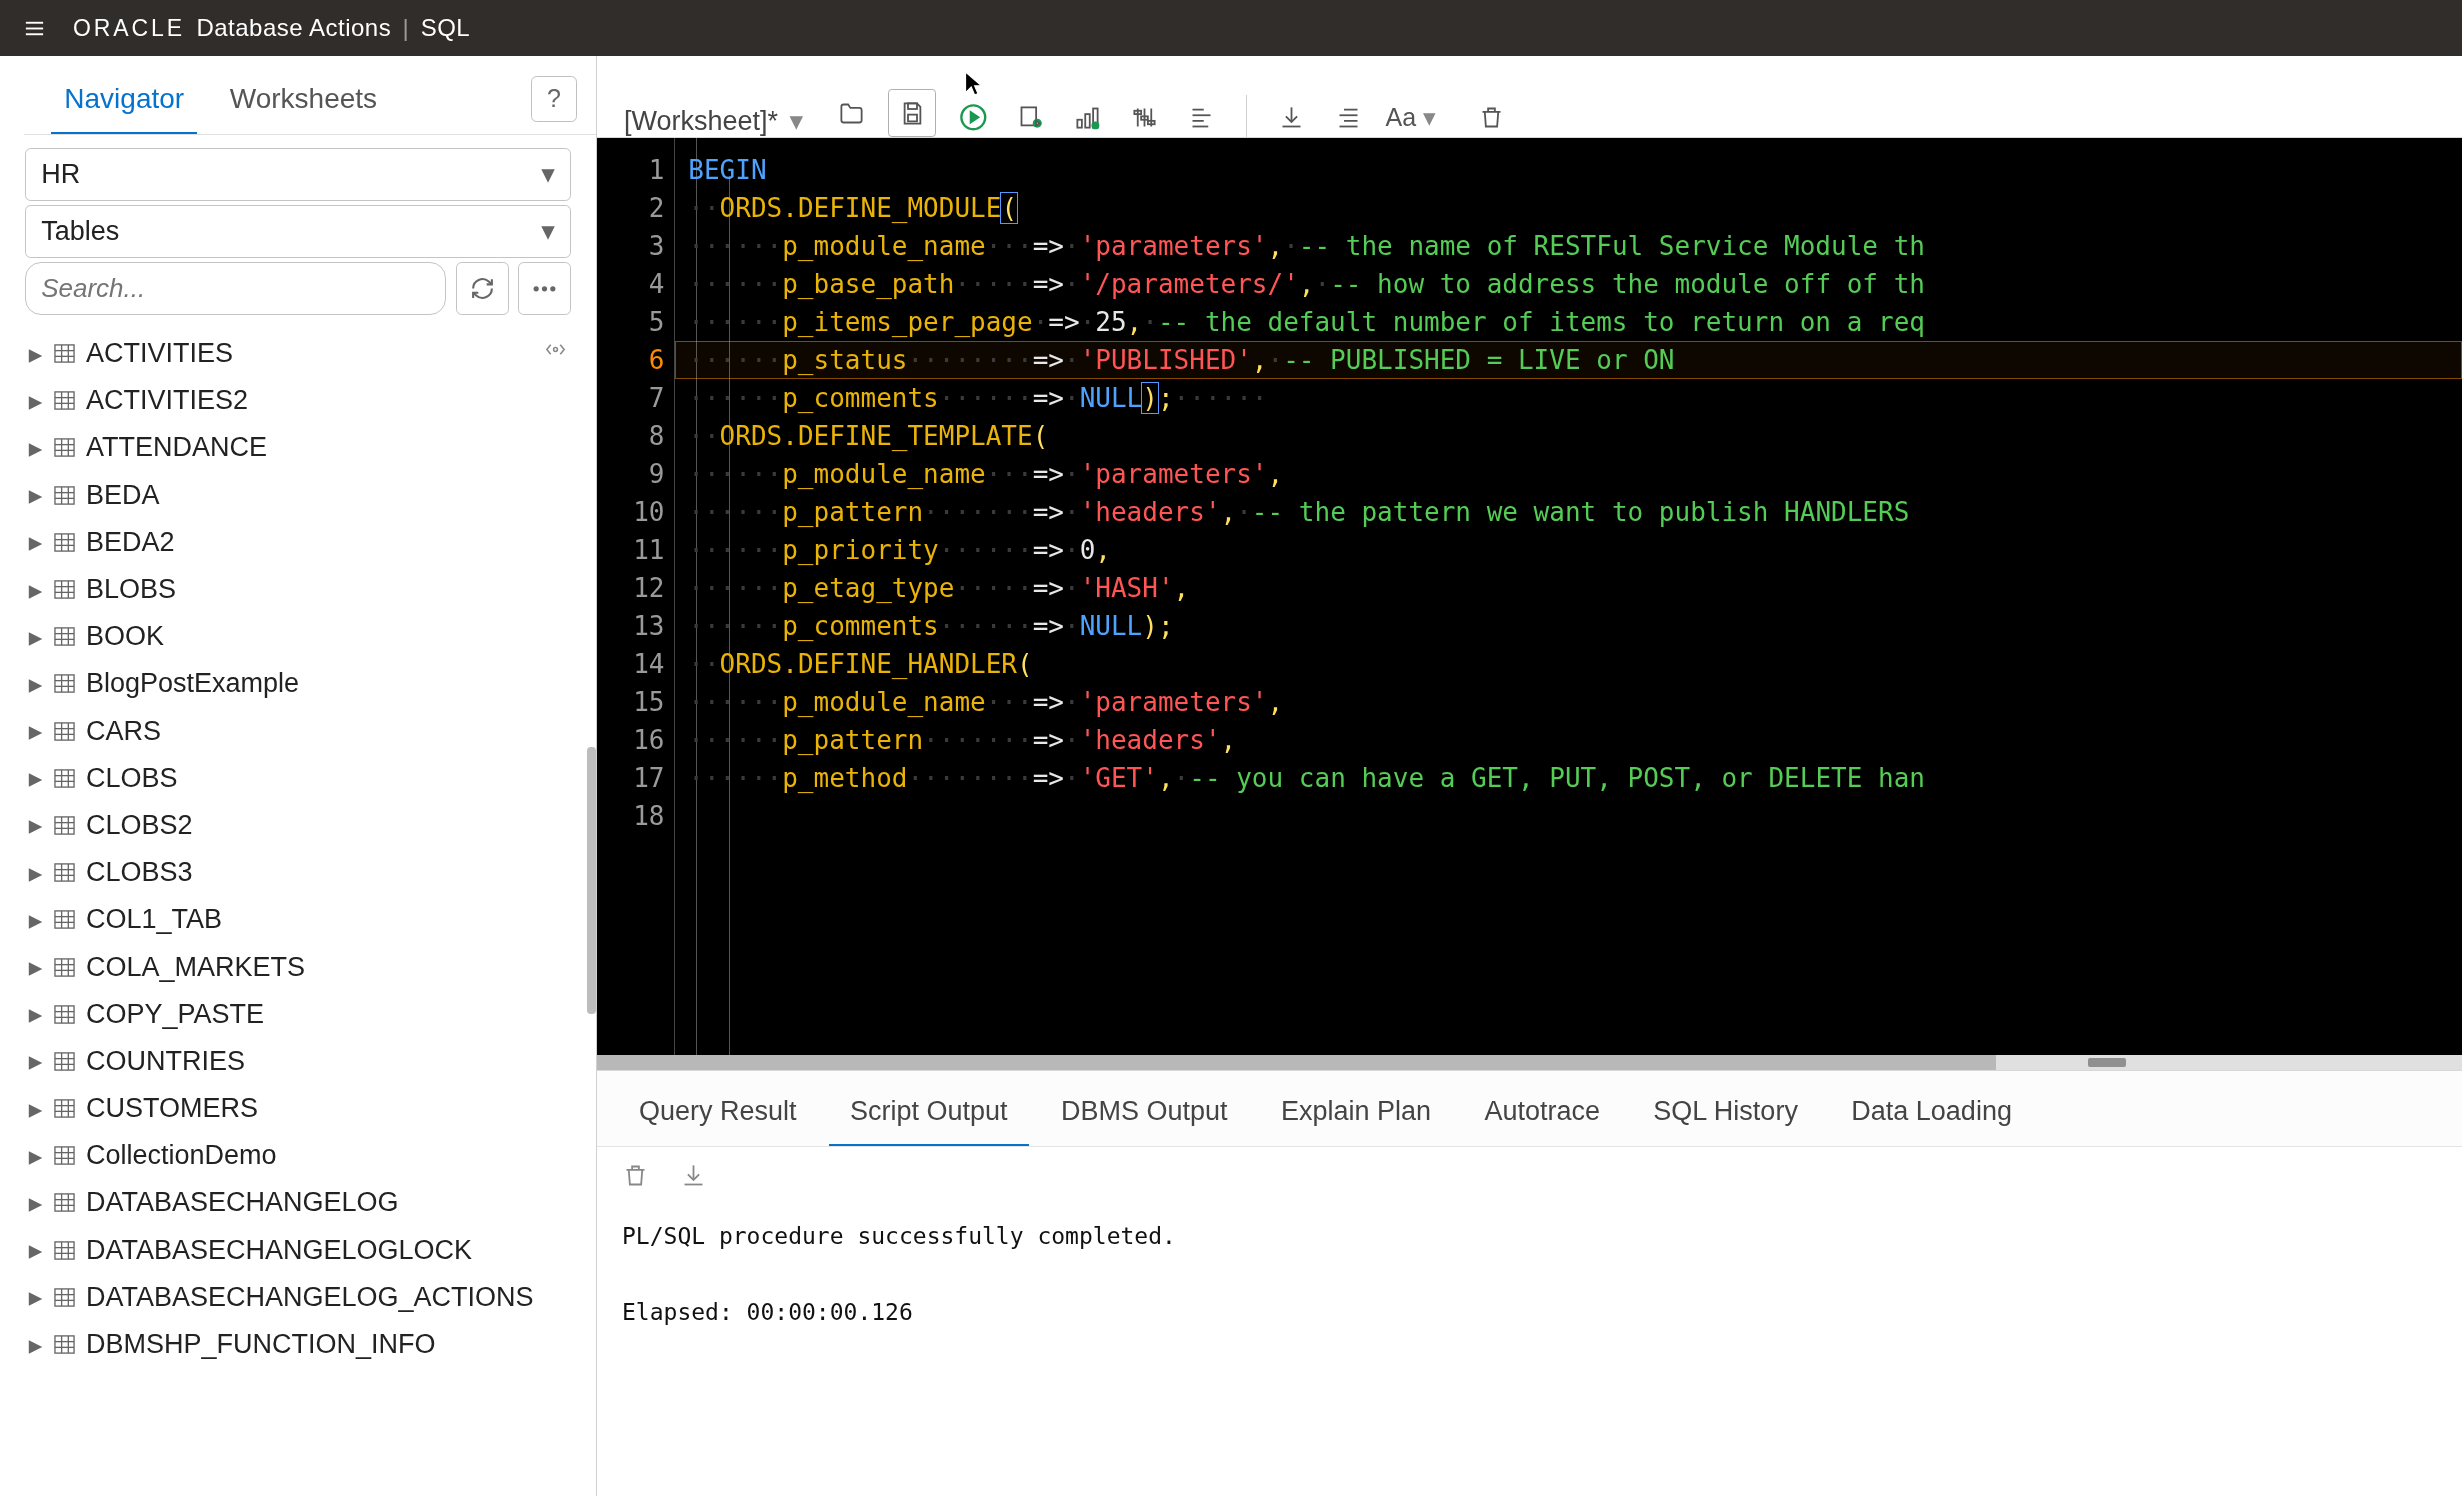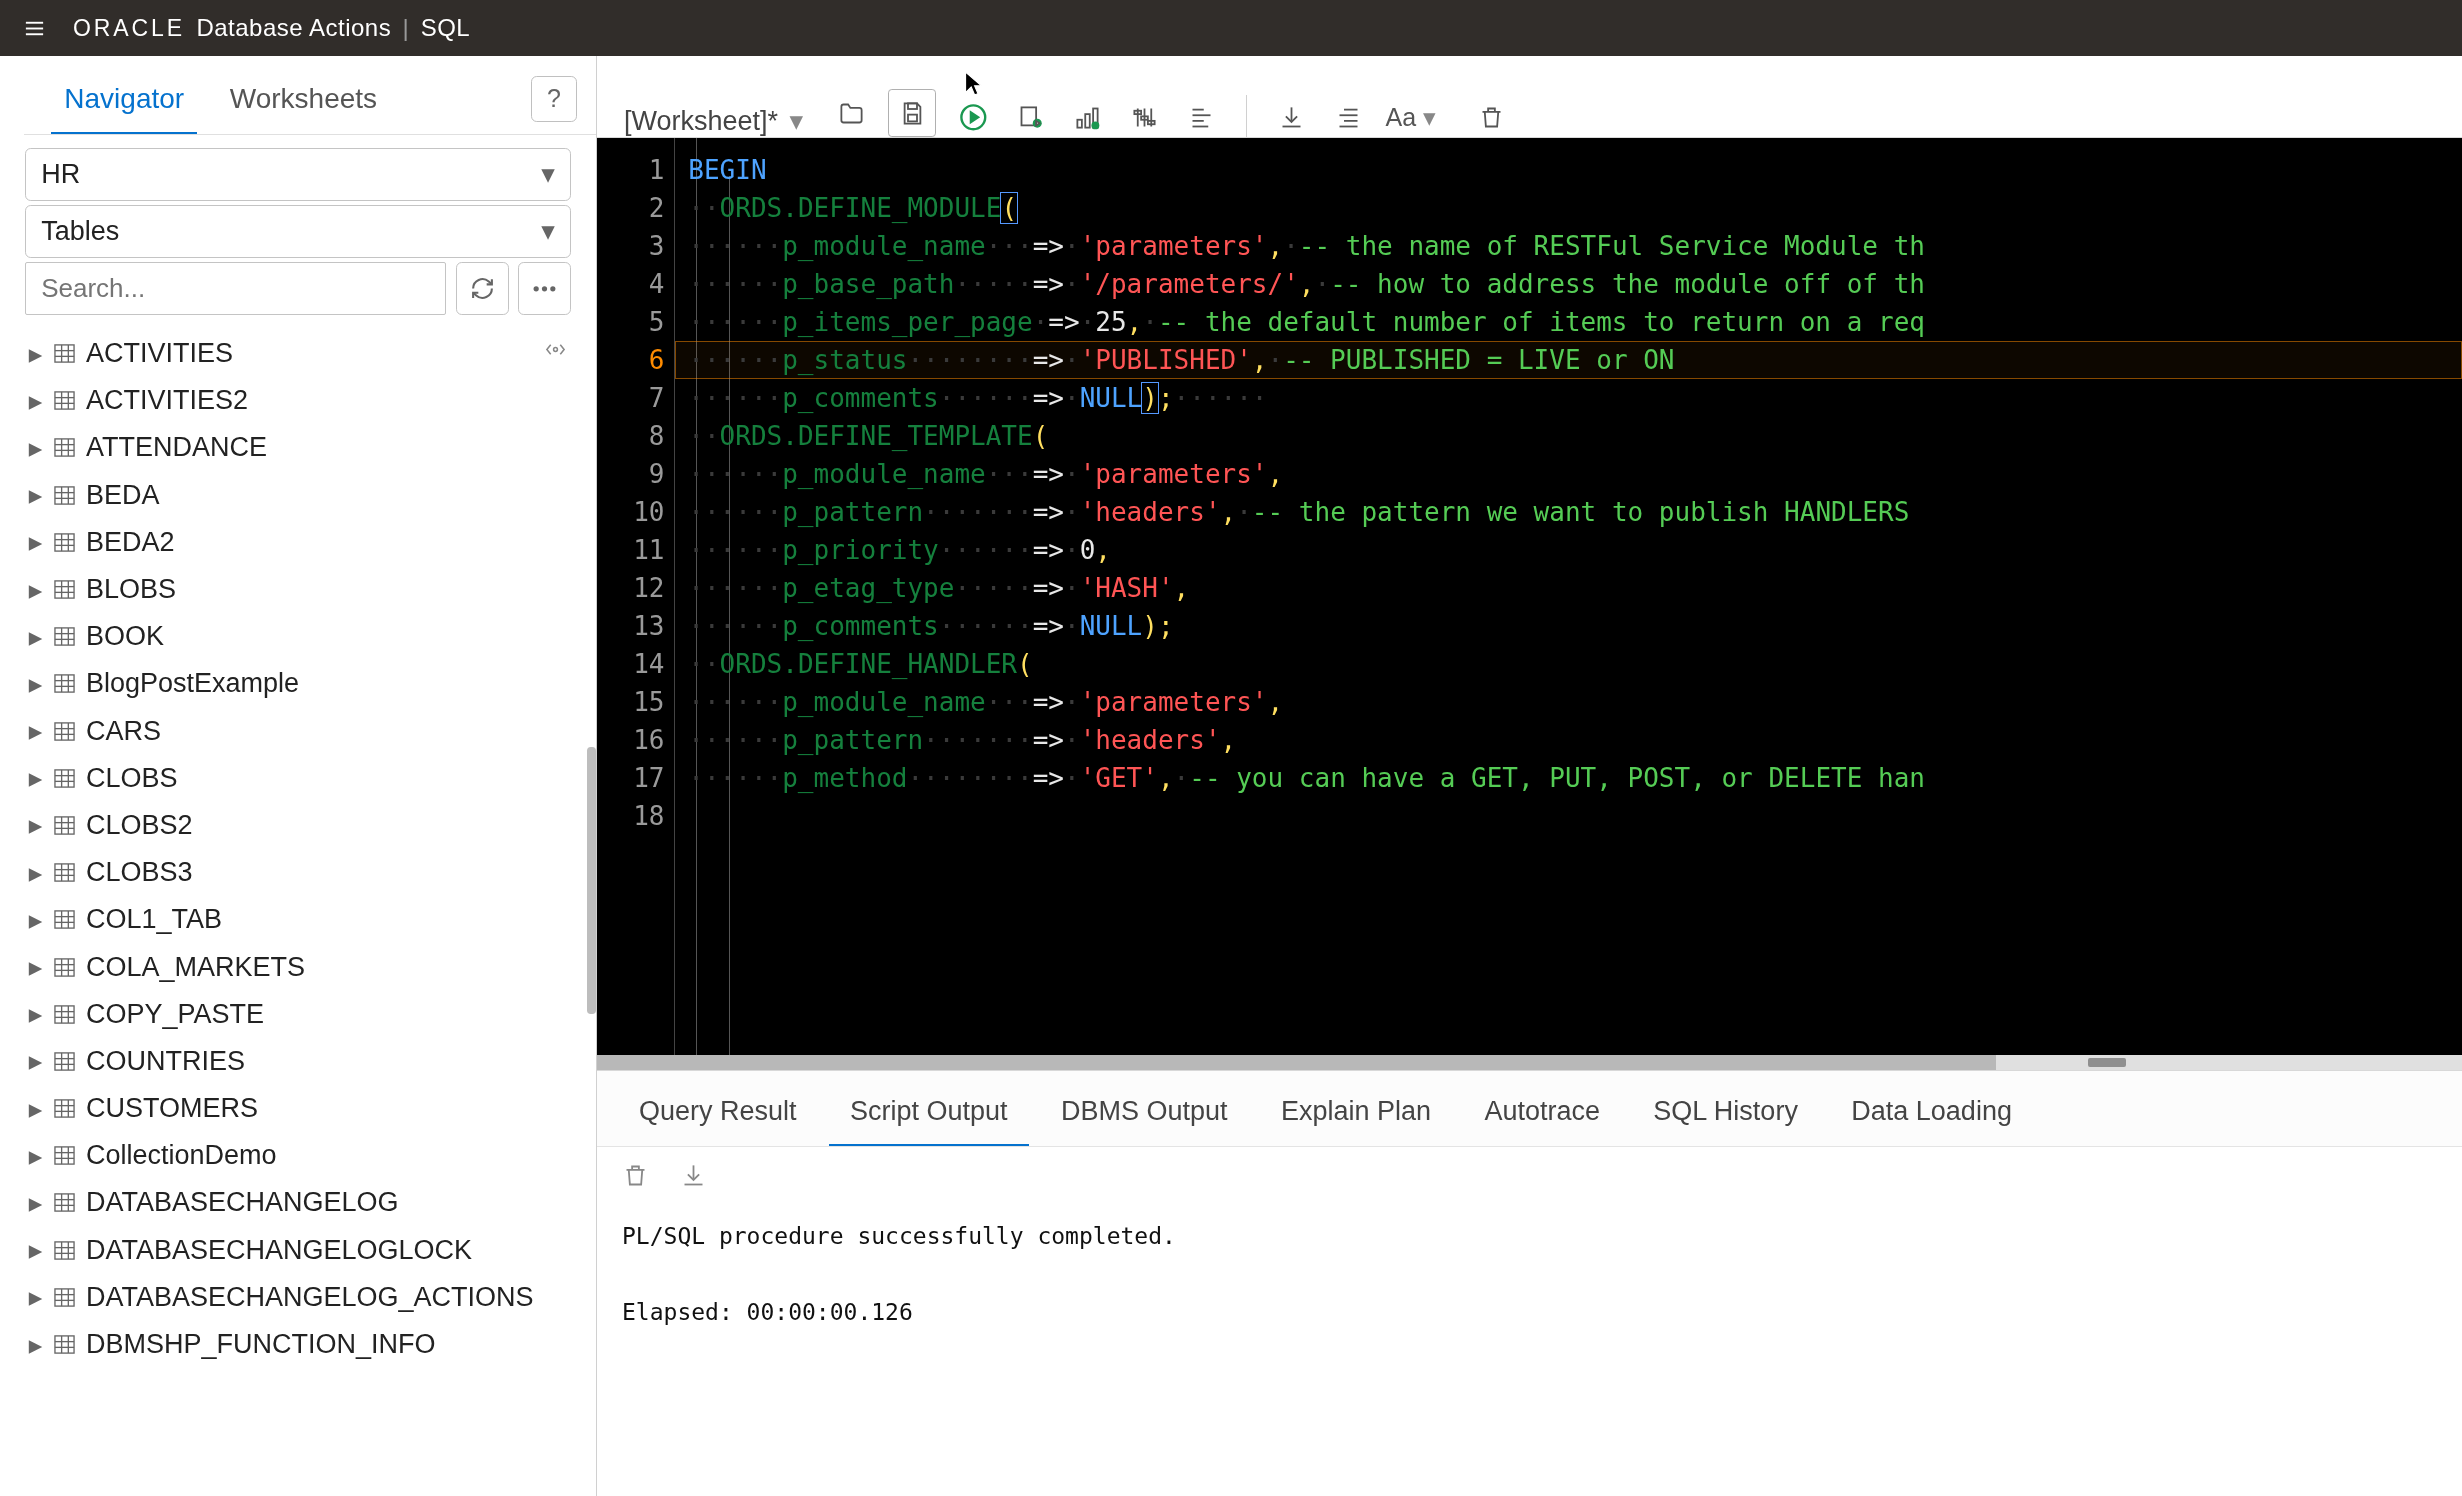--- a/index.html
+++ b/index.html
@@ -14,21 +14,21 @@
 .sidebar { width: 597px; border-right: 1px solid #d0d0d0; display: flex; flex-direction: column; background: #fff; }
 .sidebar-tabs { display: flex; align-items: center; padding: 17px 19px 0 27px; border-bottom: 1px solid #e0e0e0; margin-left: 24px; }
 .sidebar-tab { padding: 9.5px 13.3px 17px 13.3px; font-size: 28px; color: #555; cursor: pointer; border-bottom: 2.9px solid transparent; }
 .sidebar-tab.active { color: #0572ce; border-bottom-color: #0572ce; }
 .sidebar-tab + .sidebar-tab { margin-left: 19px; }
 .help-btn { margin-left: auto; width: 46px; height: 46px; border: 1px solid #c0c0c0; border-radius: 5.7px; display: flex; align-items: center; justify-content: center; font-size: 25px; color: #666; cursor: pointer; margin-bottom: 9.5px;}
 .sidebar-controls { padding: 13.3px 25px; display: flex; flex-direction: column; gap: 4px; }
 .dropdown { border: 1px solid #c4c4c4; border-radius: 5.7px; height: 53px; display: flex; align-items: center; padding: 0 15.2px; font-size: 27px; color: #222; justify-content: space-between; cursor: pointer; }
 .dropdown .caret { color: #666; }
 .search-row { display: flex; gap: 9.5px; }
-.search-input { flex: 1; border: 1px solid #c4c4c4; border-radius: 2px; height: 53px; padding: 0 15.2px; font-size: 26px; color: #999; }
+.search-input { flex: 1; border: 1px solid #c4c4c4; border-radius: 16px; height: 53px; padding: 0 15.2px; font-size: 26px; font-style: italic; color: #999; }
 .sq-btn { width: 53px; height: 53px; border: 1px solid #c4c4c4; border-radius: 5.7px; display: flex; align-items: center; justify-content: center; cursor: pointer; color: #666; font-size: 23px; }
 .tree { flex: 1; overflow-y: auto; padding: 1.9px 25px 9.5px 25px; position: relative; }
 .tree-row { display: flex; align-items: center; gap: 7.6px; padding: 7.6px 3.8px; font-size: 27px; color: #222; cursor: pointer; }
 .tree-row .chev { width: 17px; color: #666; }
 .tree-row .tblicon { width: 25px; display: inline-flex; }
 .tree-plug { position: absolute; right: 28.6px; top: 9.5px; color: #888; }
 .vscroll-hint { position: absolute; right: 0; top: 419px; width: 8.6px; height: 267px; background: #bdbdbd; border-radius: 3.8px; }
 .editor-pane { flex: 1; display: flex; flex-direction: column; min-width: 0; }
 .toolbar { height: 82px; border-bottom: 1px solid #d8d8d8; display: flex; align-items: flex-end; padding: 0 27px; gap: 17px; }
 .ws-label { font-size: 27px; color: #444; }
@@ -42,21 +42,21 @@
 .code-area { flex: 1; background: #000; display: flex; overflow: hidden; font-family: "Menlo","Consolas",monospace; font-size: 26px; line-height: 38px; position: relative; }
 .gutter { width: 78px; background: #000; color: #9a9a9a; text-align: right; padding: 13.3px 9.5px 0 0; border-right: 1px solid #444; user-select:none;}
 .gutter .ln { height: 38px; }
 .gutter .ln.cur { color: #ff8c00; }
 .code-body { flex: 1; padding: 13.3px 0 0 0; min-width: 0; overflow: hidden; white-space: nowrap; position: relative; }
 .code-line { height: 38px; padding-left: 13.3px; position: relative; }
 .code-line.cur { background: rgba(255,140,0,0.05); outline: 1px solid rgba(255,140,0,0.5); outline-offset: -1px; }
 .fold-line { position: absolute; left: 21px; top: 0; bottom: 0; width: 1px; background: #555; }
 .fold-line2 { position: absolute; left: 54px; top: 38px; bottom: 0; width: 1px; background: #555; }
 .c-kw { color: #4ea3ff; }
-.c-id { color: #15803d; margin-top: 19px; }
+.c-id { color: #eab308; margin-top: 19px; }
 .c-str { color: #ff5555; }
 .c-num { color: #e8e8e8; }
 .c-op { color: #e8e8e8; }
 .c-pu { color: #ffdf60; }
 .c-cm { color: #55cc55; }
 .c-null { color: #4ea3ff; }
 .c-ws { color: #3a3a3a; }
 .brmatch { outline: 1px solid #5599ff; }
 .h-scroll { height: 15.2px; background: #e0e0e0; position: relative; }
 .h-thumb { position: absolute; left: 0; top: 0; height: 15.2px; width: 75%; background: #b8b8b8; }

